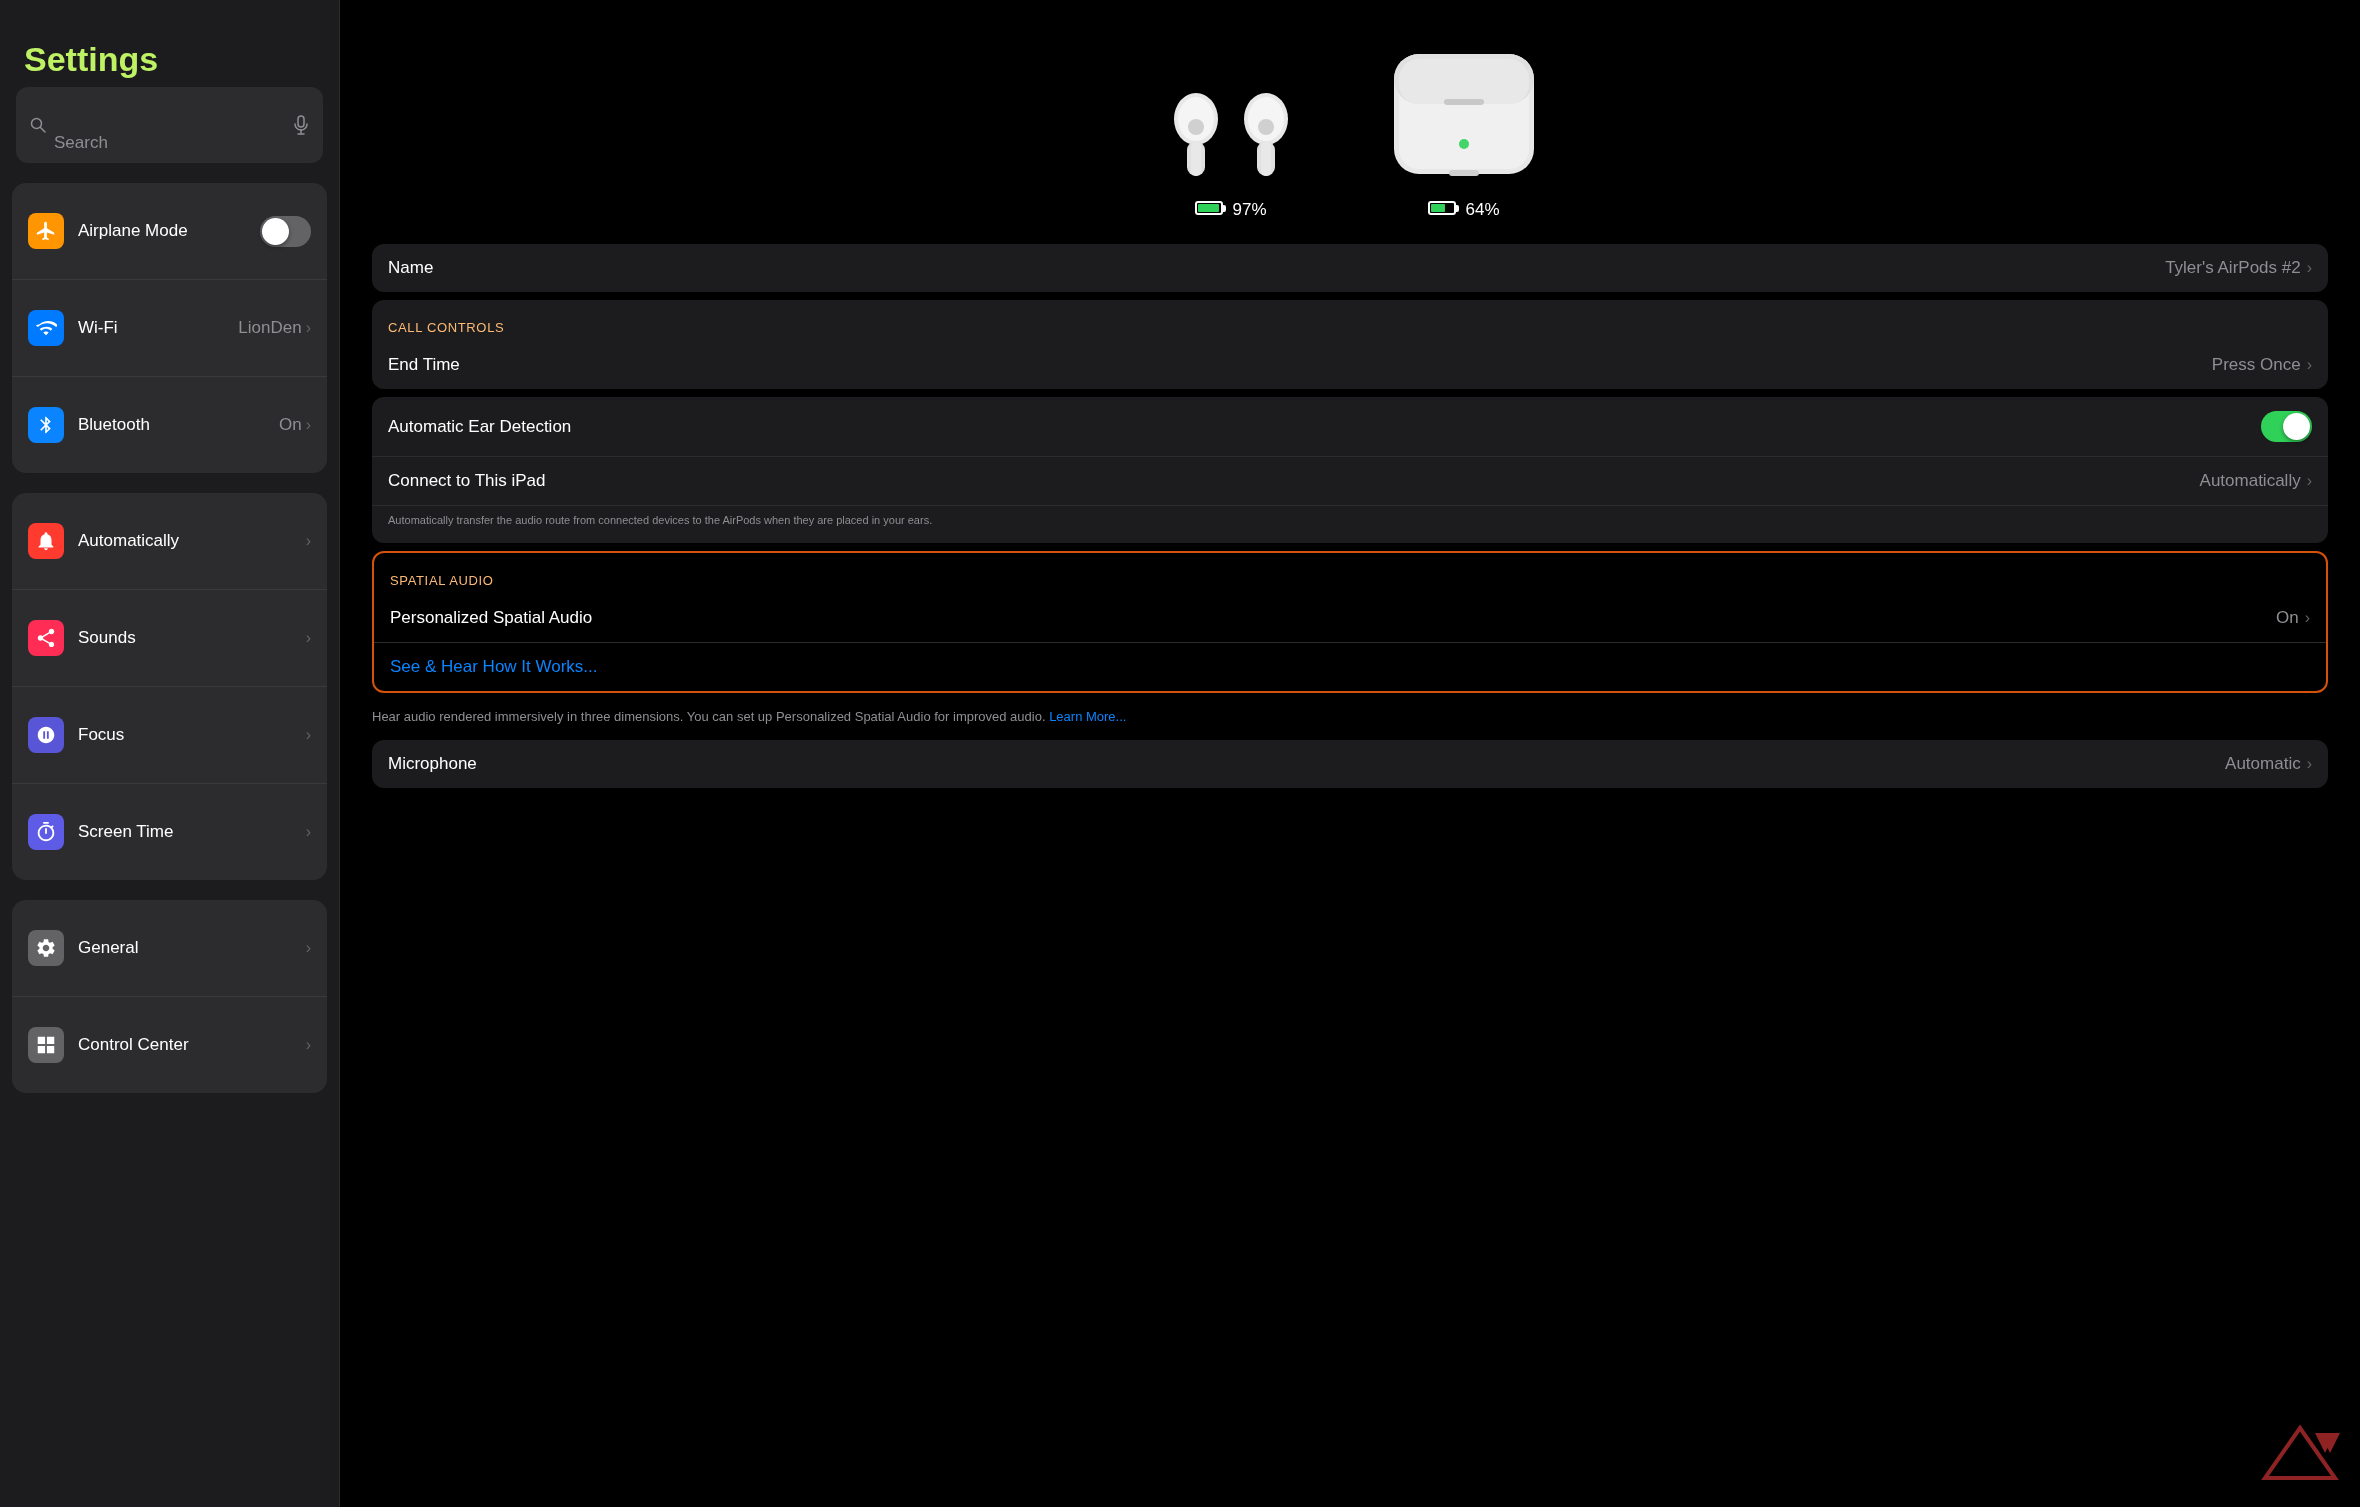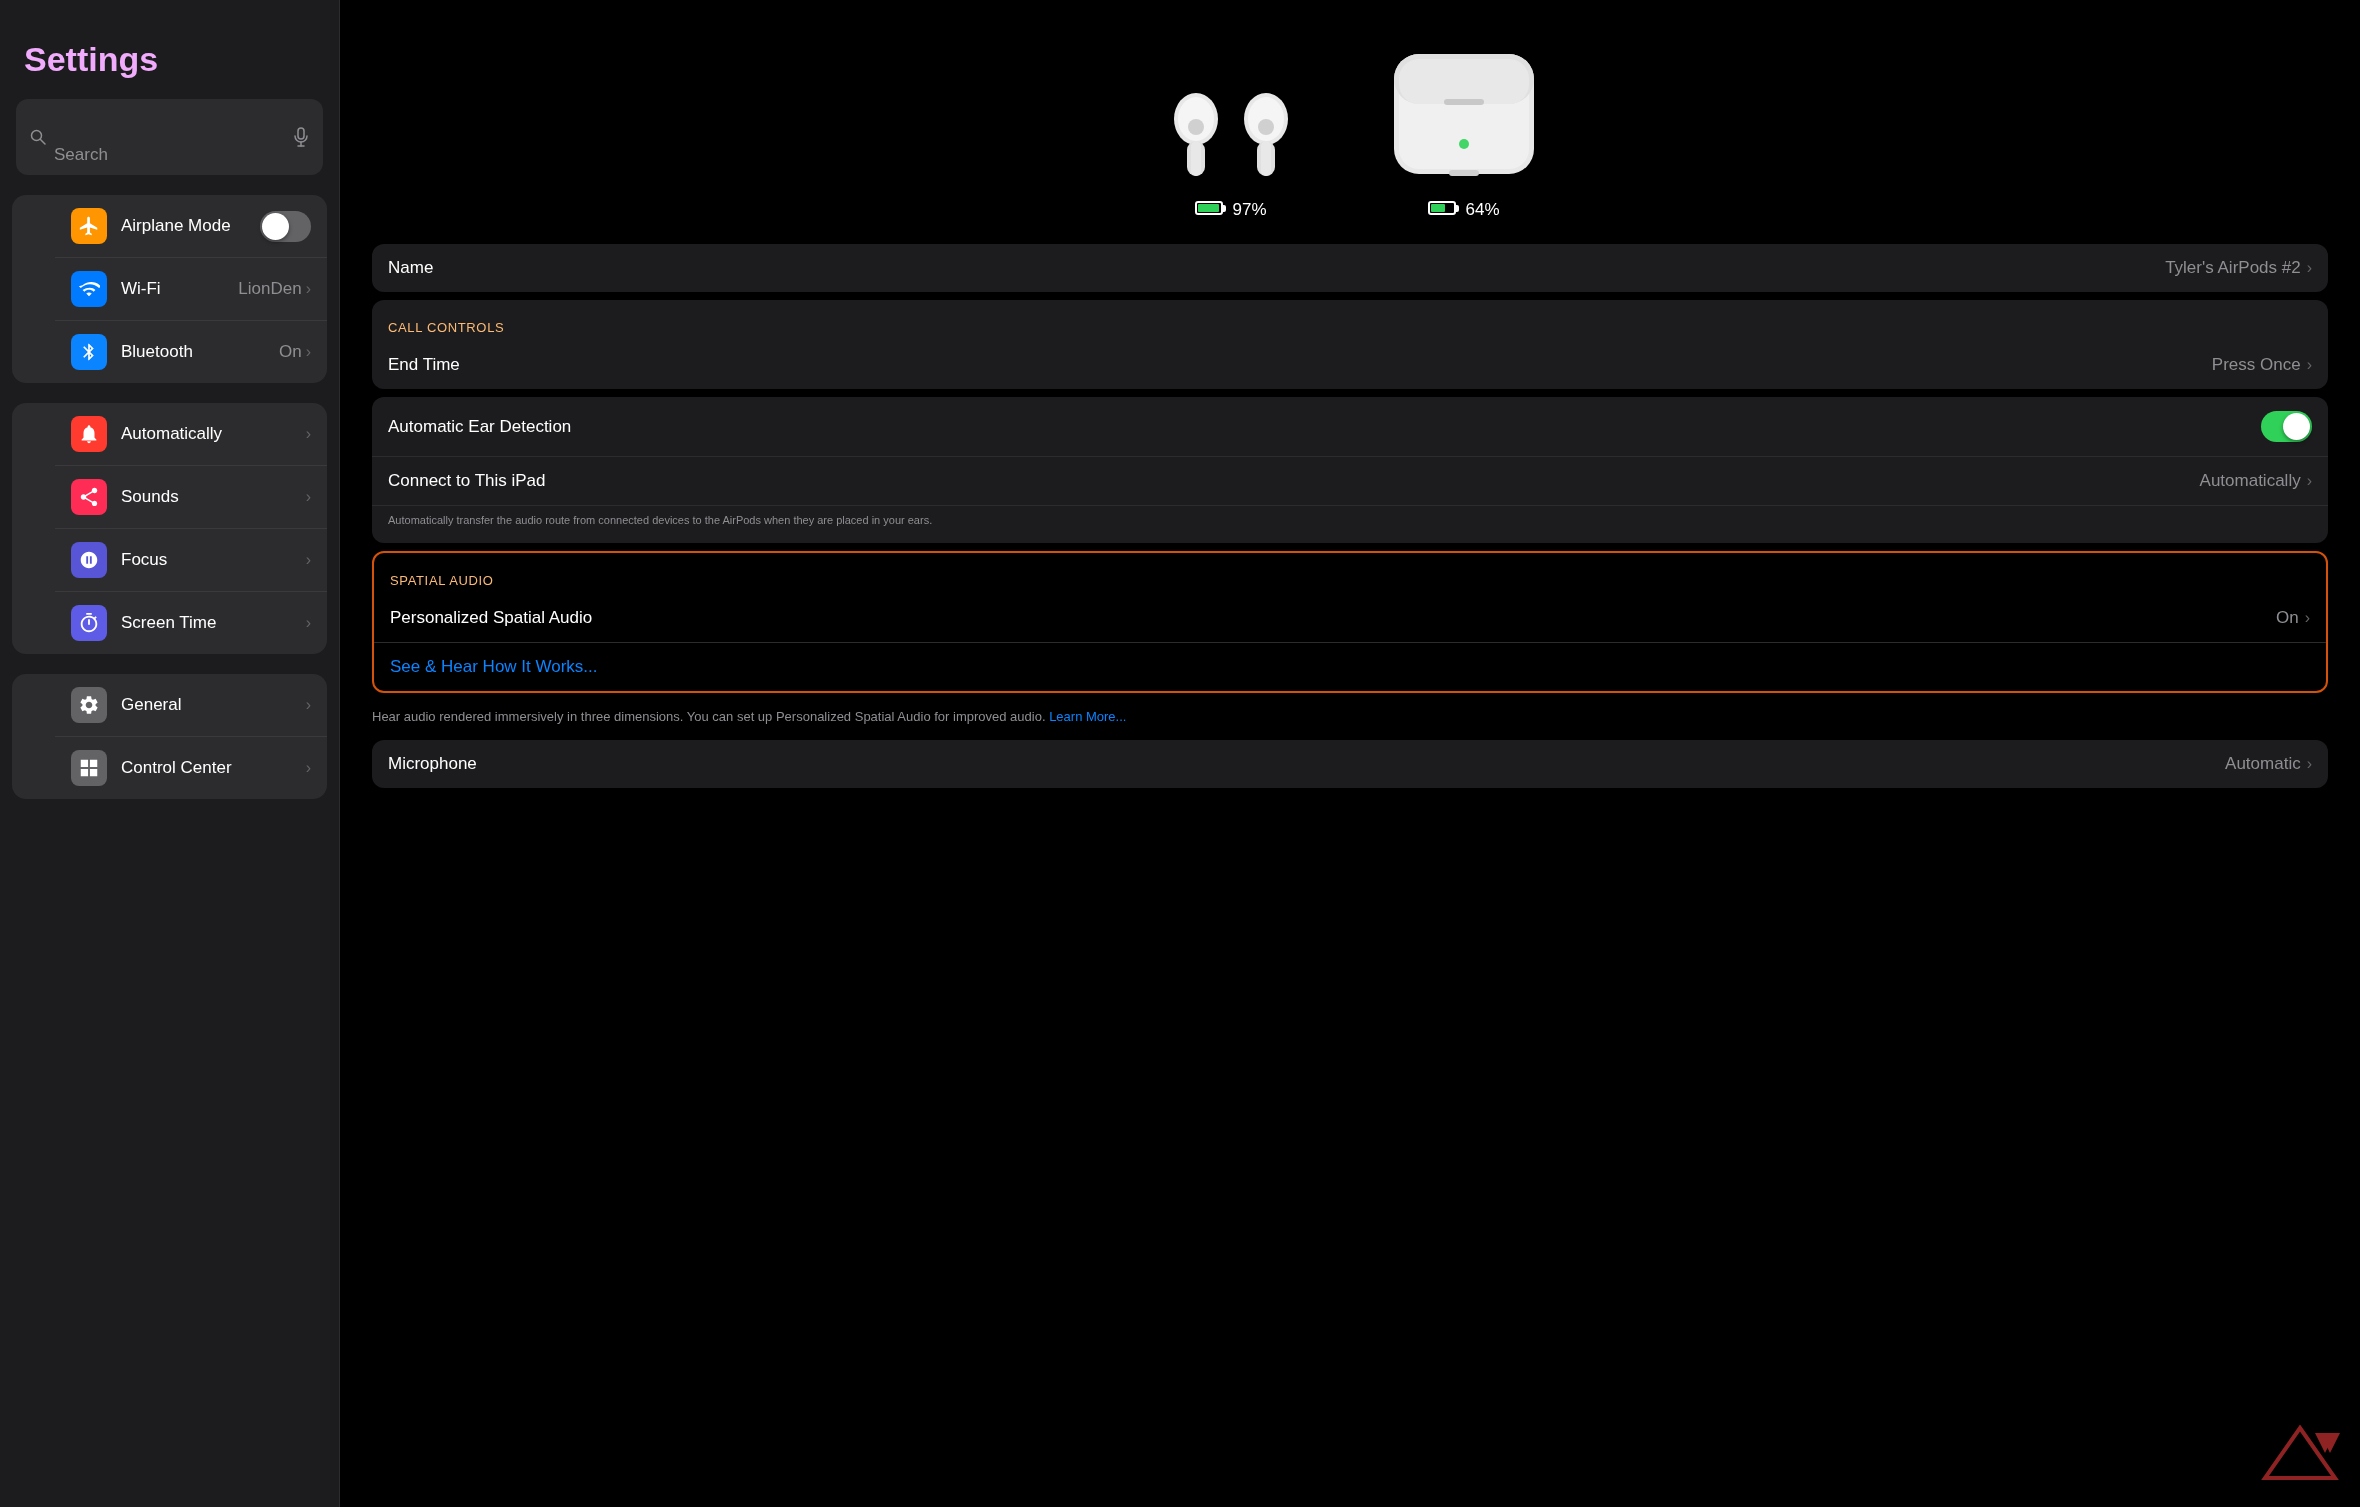--- a/index.html
+++ b/index.html
@@ -20,22 +20,22 @@
       display: flex;
       flex-direction: column;
       padding: 0;
       overflow-y: auto;
       border-right: 1px solid #2c2c2e;
     }
 
     .sidebar-title {
       font-size: 34px;
       font-weight: 700;
-      color: #f0abfc;
-      padding: 40px 24px 20px;
+      color: #bef264;
+      padding: 40px 24px 8px;
     }
 
     .search-bar {
       margin: 0 16px 20px;
       background: #2c2c2e;
       border-radius: 12px;
       display: flex;
       align-items: center;
       padding: 10px 14px;
       gap: 8px;
@@ -56,25 +56,24 @@
     .sidebar-group {
       background: #2c2c2e;
       border-radius: 14px;
       margin: 0 12px 20px;
       overflow: hidden;
     }
 
     .sidebar-item {
       display: flex;
       align-items: center;
-      padding: 13px 16px;
+      padding: 30px 16px;
       border-bottom: 1px solid #3a3a3c;
       cursor: pointer;
       position: relative;
-      margin-left: 43px;
     }
 
     .sidebar-item:last-child { border-bottom: none; }
 
     .item-icon {
       width: 36px;
       height: 36px;
       border-radius: 8px;
       display: flex;
       align-items: center;

